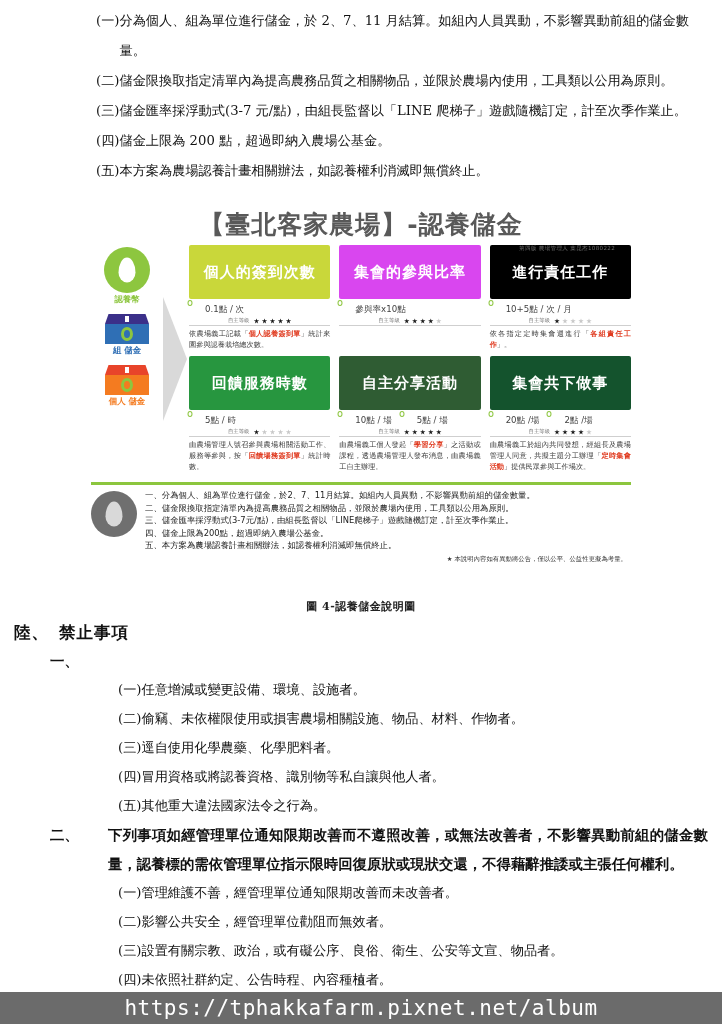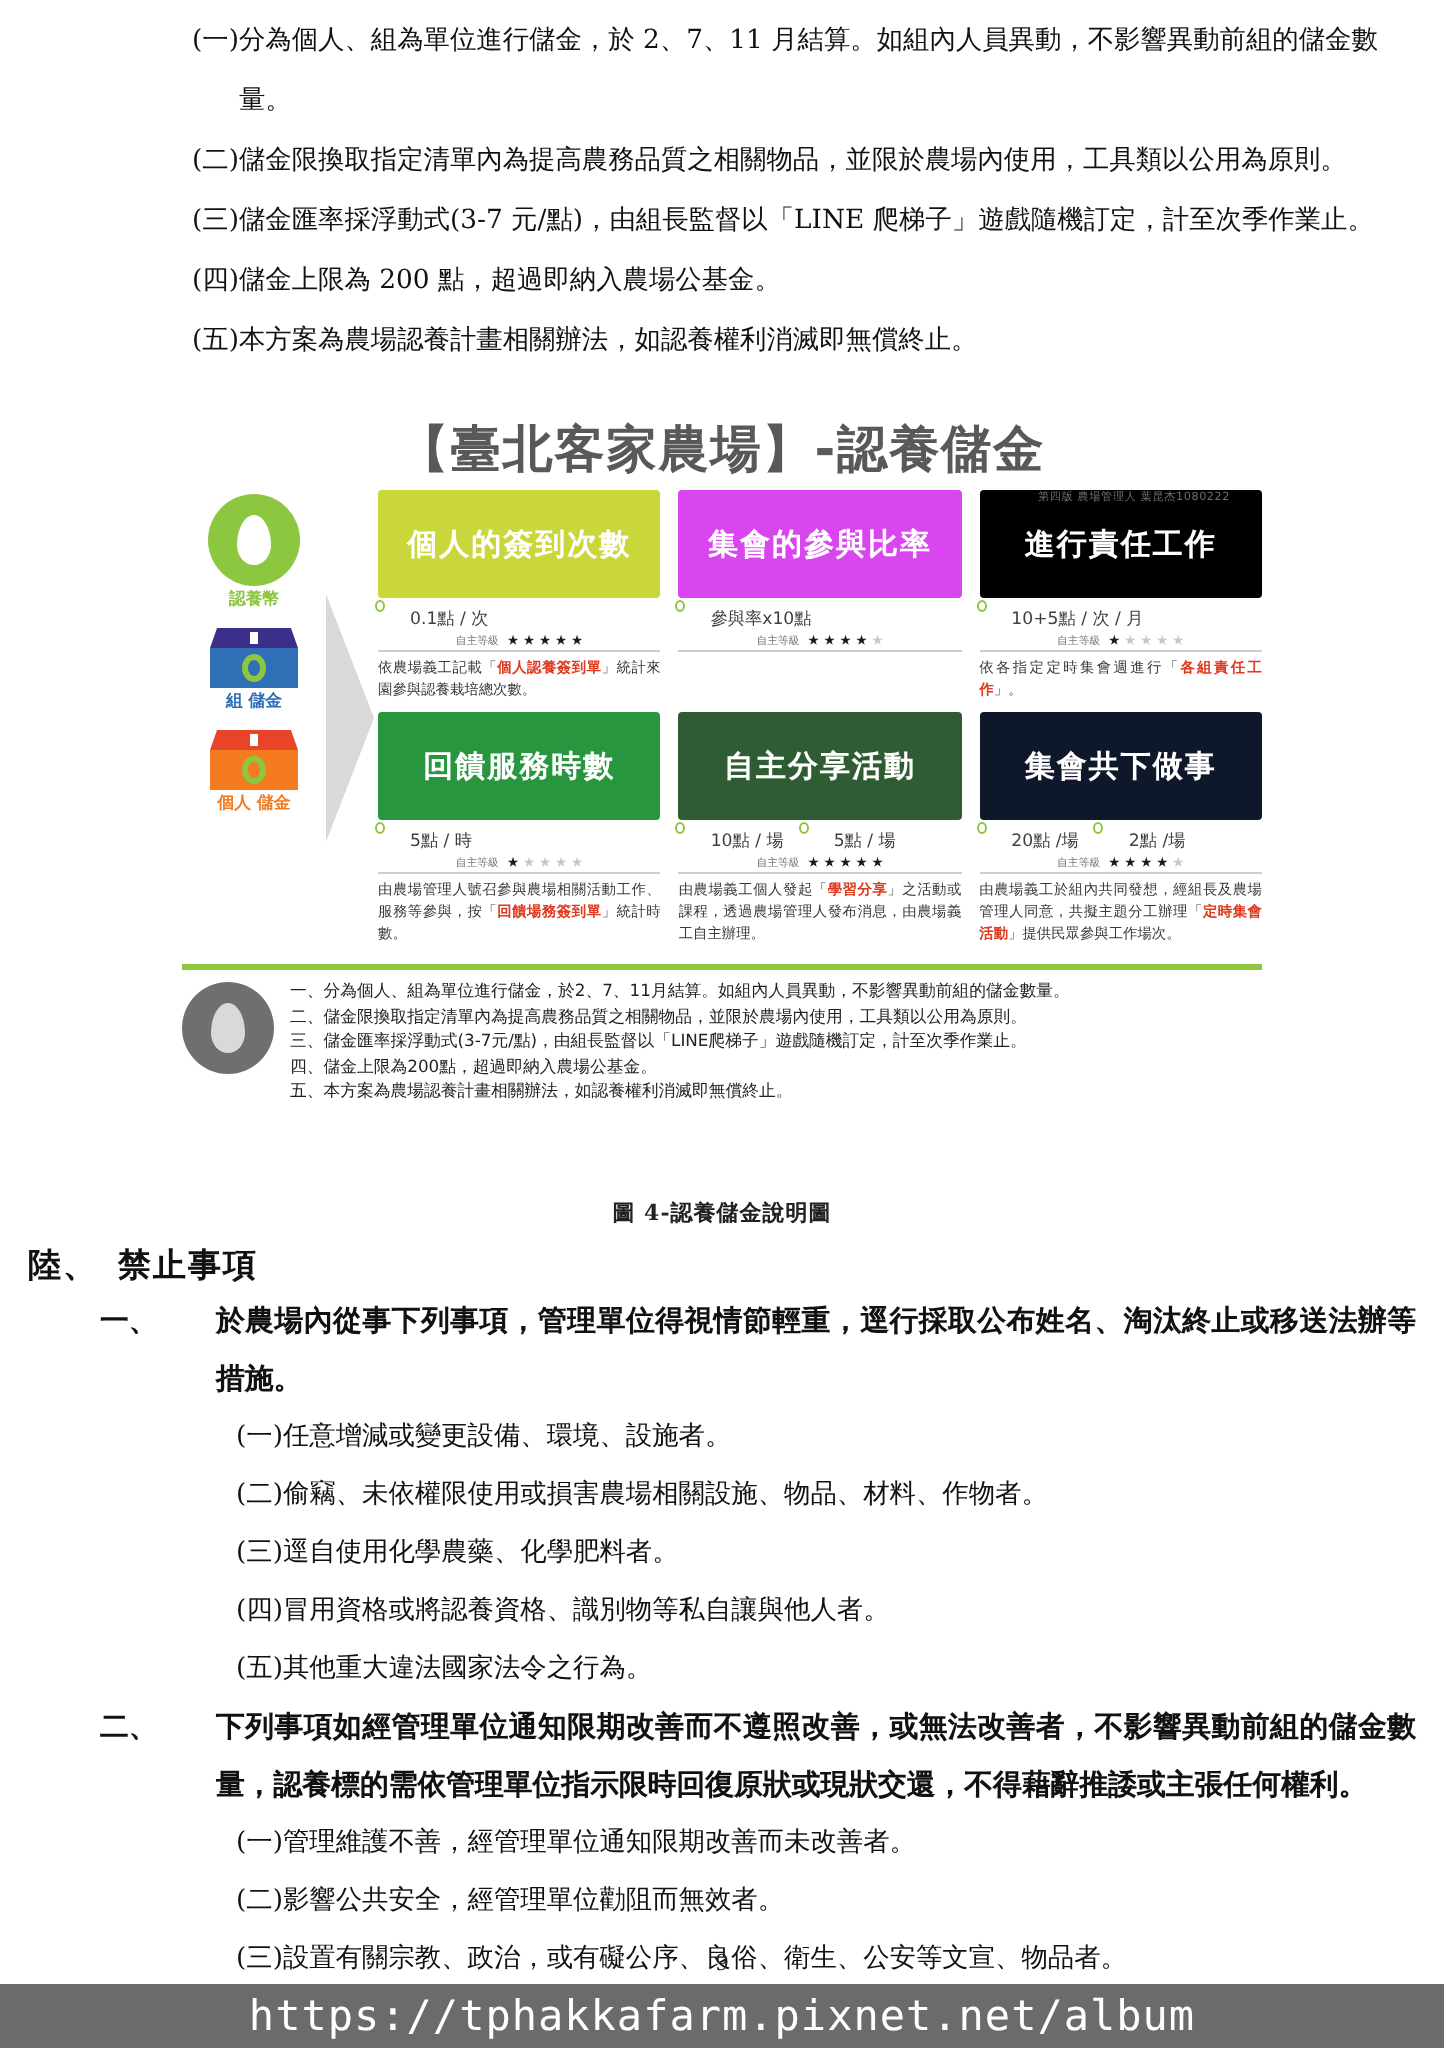--- a/index.html
+++ b/index.html
@@ -357,21 +357,21 @@
                 <span class="stars-label">自主等級</span>
                 <span class="star">★</span>
                 <span class="star">★</span>
                 <span class="star">★</span>
                 <span class="star">★</span>
                 <span class="star">★</span>
               </div>
               <div class="card-desc"><span>由農場義工個人發起「</span><span class="hl">學習分享</span><span>」之活動或課程，透過農場管理人發布消息，由農場義工自主辦理。</span></div>
             </div>
             <div class="card">
-              <div class="card-head" style="background: #0f172a;">集會共下做事</div>
+              <div class="card-head" style="background: #14532d;">集會共下做事</div>
               <div class="card-meta">
                 <div class="meta-one">
                   <span class="mini-box mini-g"><span class="ml"></span><span class="mb"></span></span>
                   <span class="meta-pts">20點 /場</span>
                 </div>
                 <div class="meta-one">
                   <span class="mini-box mini-p"><span class="ml"></span><span class="mb"></span></span>
                   <span class="meta-pts">2點 /場</span>
                 </div>
               </div>
@@ -395,33 +395,33 @@
       <div class="foot-logo"></div>
       <div class="foot-rules" id="foot-rules">
           <div class="foot-line">一、分為個人、組為單位進行儲金，於2、7、11月結算。如組內人員異動，不影響異動前組的儲金數量。</div>
           <div class="foot-line">二、儲金限換取指定清單內為提高農務品質之相關物品，並限於農場內使用，工具類以公用為原則。</div>
           <div class="foot-line">三、儲金匯率採浮動式(3-7元/點)，由組長監督以「LINE爬梯子」遊戲隨機訂定，計至次季作業止。</div>
           <div class="foot-line">四、儲金上限為200點，超過即納入農場公基金。</div>
           <div class="foot-line">五、本方案為農場認養計畫相關辦法，如認養權利消滅即無償終止。</div>
         </div>
     </div>
 
+    <div class="ig-note">★ 本說明內容如有異動將公告，僅以公平、公益性更擬為考量。</div>
   </div>
 
   <div class="fig-caption">圖 4-認養儲金說明圖</div>
 
   <div class="sec-head">
     <span class="sec-num">陸、</span>
     <span>禁止事項</span>
   </div>
 
   <div id="items">
       <div class="lvl1">
         <span class="mk">一、</span>
-        <span class="tx">於農場內從事下列事項，管理單位得視情節輕重，逕行採取公布姓名、淘汰終止或移送法辦等措施。</span>
       </div>
       <div class="lvl2">
         <div class="sub-item">
           <span class="mk">(一)</span>
           <span class="tx">任意增減或變更設備、環境、設施者。</span>
         </div>
         <div class="sub-item">
           <span class="mk">(二)</span>
           <span class="tx">偷竊、未依權限使用或損害農場相關設施、物品、材料、作物者。</span>
         </div>

